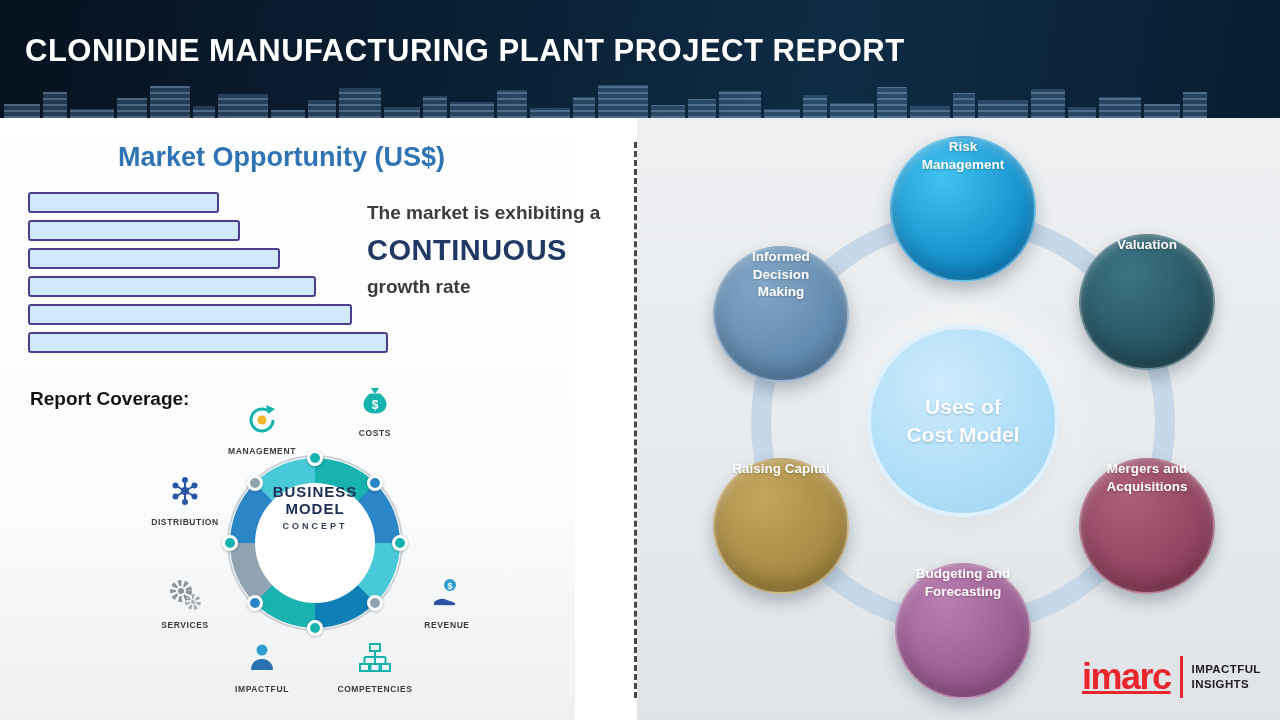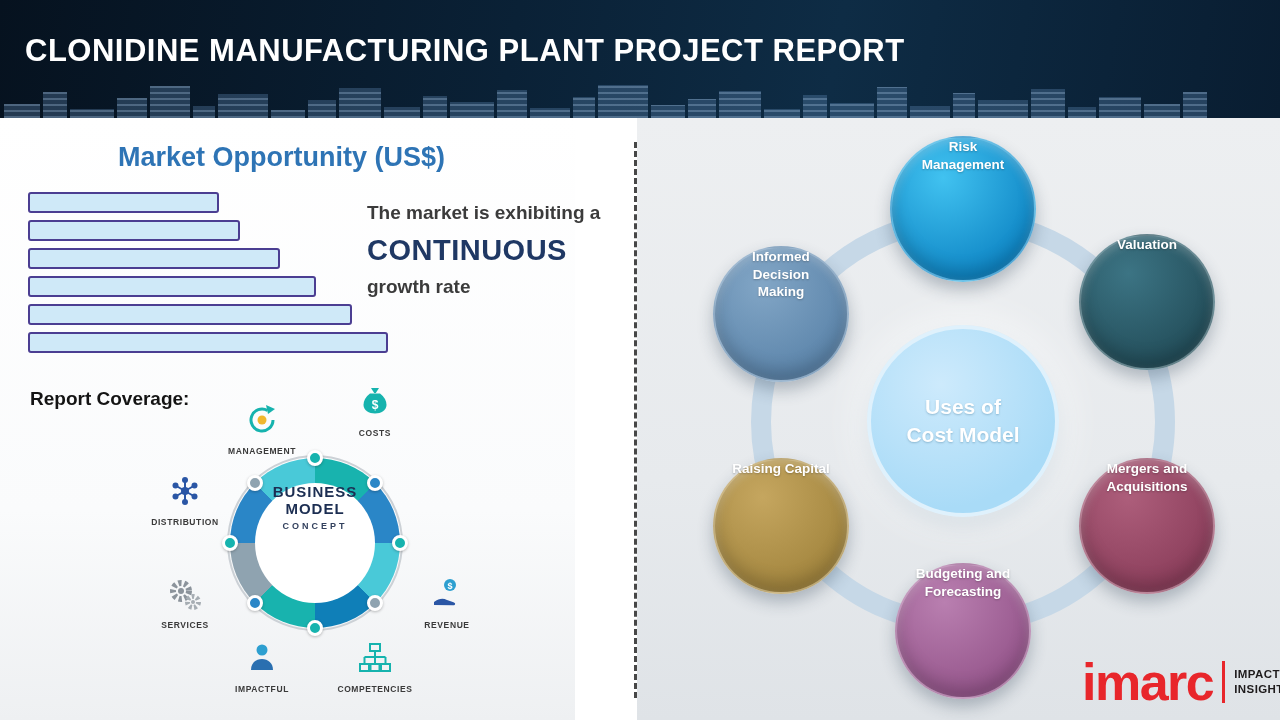--- a/index.html
+++ b/index.html
@@ -68,21 +68,21 @@
   .cm-node{position:absolute;border-radius:50%;display:flex;align-items:flex-start;justify-content:center;
     background:radial-gradient(circle at 36% 28%, var(--c1), var(--c2) 78%);
     border:2px solid rgba(255,255,255,.3);box-sizing:border-box;
     box-shadow:0 8px 16px rgba(40,60,80,.30), inset 0 -10px 16px rgba(0,0,0,.18),
                inset 0 4px 10px rgba(255,255,255,.25);}
   .cm-node span{color:#fff;font-size:13.5px;font-weight:700;text-align:center;line-height:1.3;
                 padding:0 16px;text-shadow:0 1px 2px rgba(0,0,0,.25);}
 
   
   .logo{position:absolute;left:1082px;top:656px;display:flex;align-items:center;gap:9px;}
-  .logo-brand{font-size:52px;font-weight:800;letter-spacing:-1.5px;line-height:1;}
+  .logo-brand{font-size:36px;font-weight:800;letter-spacing:-1.5px;line-height:1;text-decoration:underline;}
   .logo-sep{width:3px;height:42px;}
   .logo-tag{display:flex;flex-direction:column;justify-content:center;gap:2px;}
   .logo-tag span{font-size:11.5px;font-weight:800;color:#1e1b1c;letter-spacing:.4px;line-height:1.1;}
 </style>
 </head>
 <body>
 
 <div class="stage">
 
   <div class="header">

